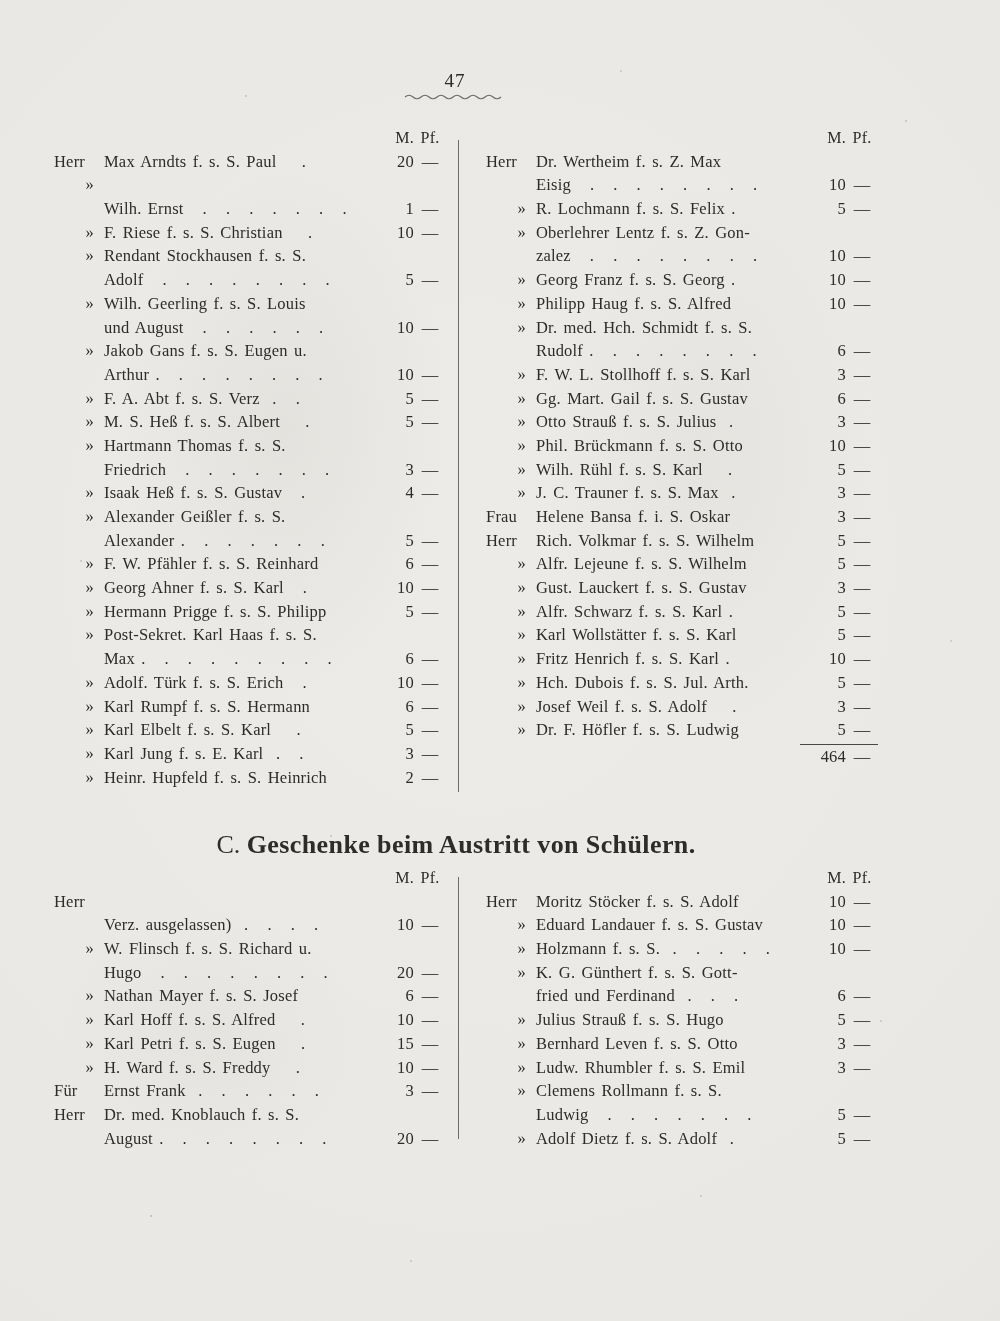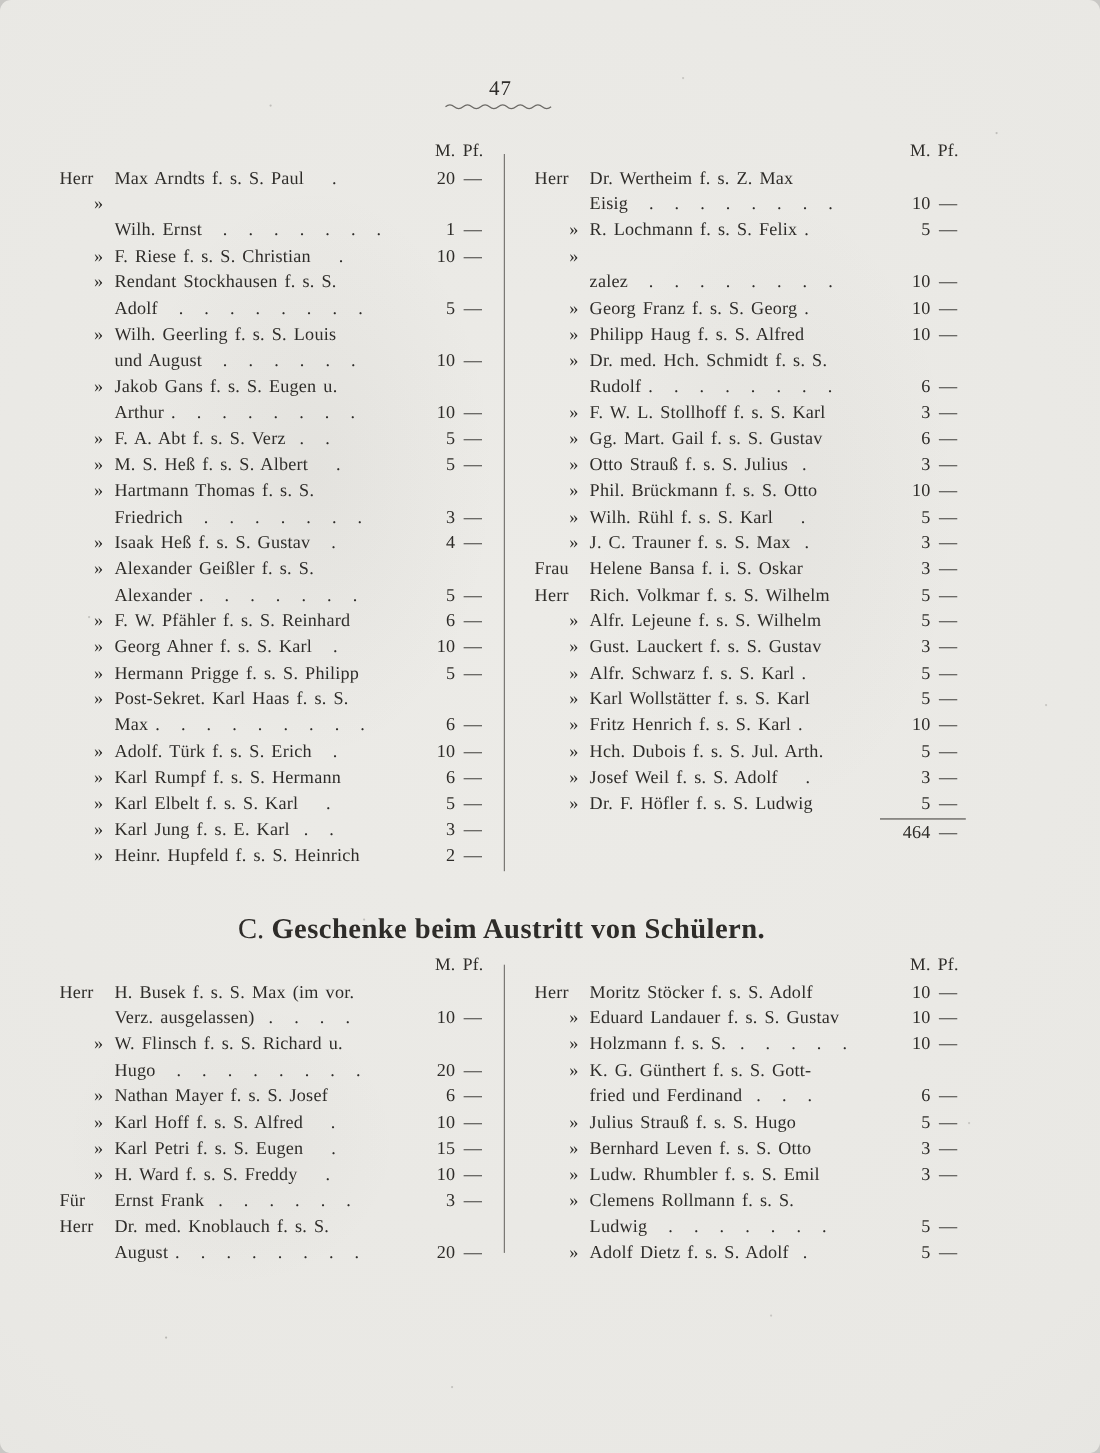--- a/index.html
+++ b/index.html
@@ -6,21 +6,20 @@
   html, body { background: #c9c8c5; }
   .page {
     position: relative;
     width: 1000px;
     height: 1321px;
     margin: 0 auto;
     background: radial-gradient(135% 115% at 48% 42%, #ecebe7 0%, #e9e8e4 55%, #dfdeda 100%);
     font-family: "Liberation Serif", "DejaVu Serif", serif;
     color: #2e2c29;
     overflow: hidden;
-    border-radius: 10px;
   }
   .pageno-wrap { position: absolute; top: 70px; left: 360px; width: 190px; text-align: center; }
   .pageno { font-size: 19px; letter-spacing: 1px; }
   .wavy { display: block; margin: 1px auto 0; }
 
   .cols { position: absolute; left: 54px; width: 824px; display: flex; }
   .cols.top { top: 126px; }
   .cols.bottom { top: 866px; }
   .col { width: 392px; }
   .col + .col { margin-left: 40px; }
@@ -384,20 +383,21 @@
               <span class="text">R. Lochmann f. s. S. Felix .</span>
               <span class="amt">
                 <span class="m">5</span>
                 <span class="pf">—</span>
               </span>
             </div>
           </div>
           <div class="entry">
             <div class="row">
               <span class="prefix ditto">»</span>
+              <span class="text">Oberlehrer Lentz f. s. Z. Gon-</span>
               <span class="amt">
                 <span class="m"></span>
                 <span class="pf"></span>
               </span>
             </div>
             <div class="row">
               <span class="prefix ditto"></span>
               <span class="text">zalez   .   .   .   .   .   .   .   .</span>
               <span class="amt">
                 <span class="m">10</span>
@@ -627,21 +627,20 @@
         <span class="text"></span>
         <span class="amt">
           <span class="m">M.</span>
           <span class="pf">Pf.</span>
         </span>
       </div>
       <div>
           <div class="entry">
             <div class="row">
               <span class="prefix">Herr</span>
-              <span class="text">H. Busek f. s. S. Max (im vor.</span>
               <span class="amt">
                 <span class="m"></span>
                 <span class="pf"></span>
               </span>
             </div>
             <div class="row">
               <span class="prefix"></span>
               <span class="text">Verz. ausgelassen)  .   .   .   .</span>
               <span class="amt">
                 <span class="m">10</span>

